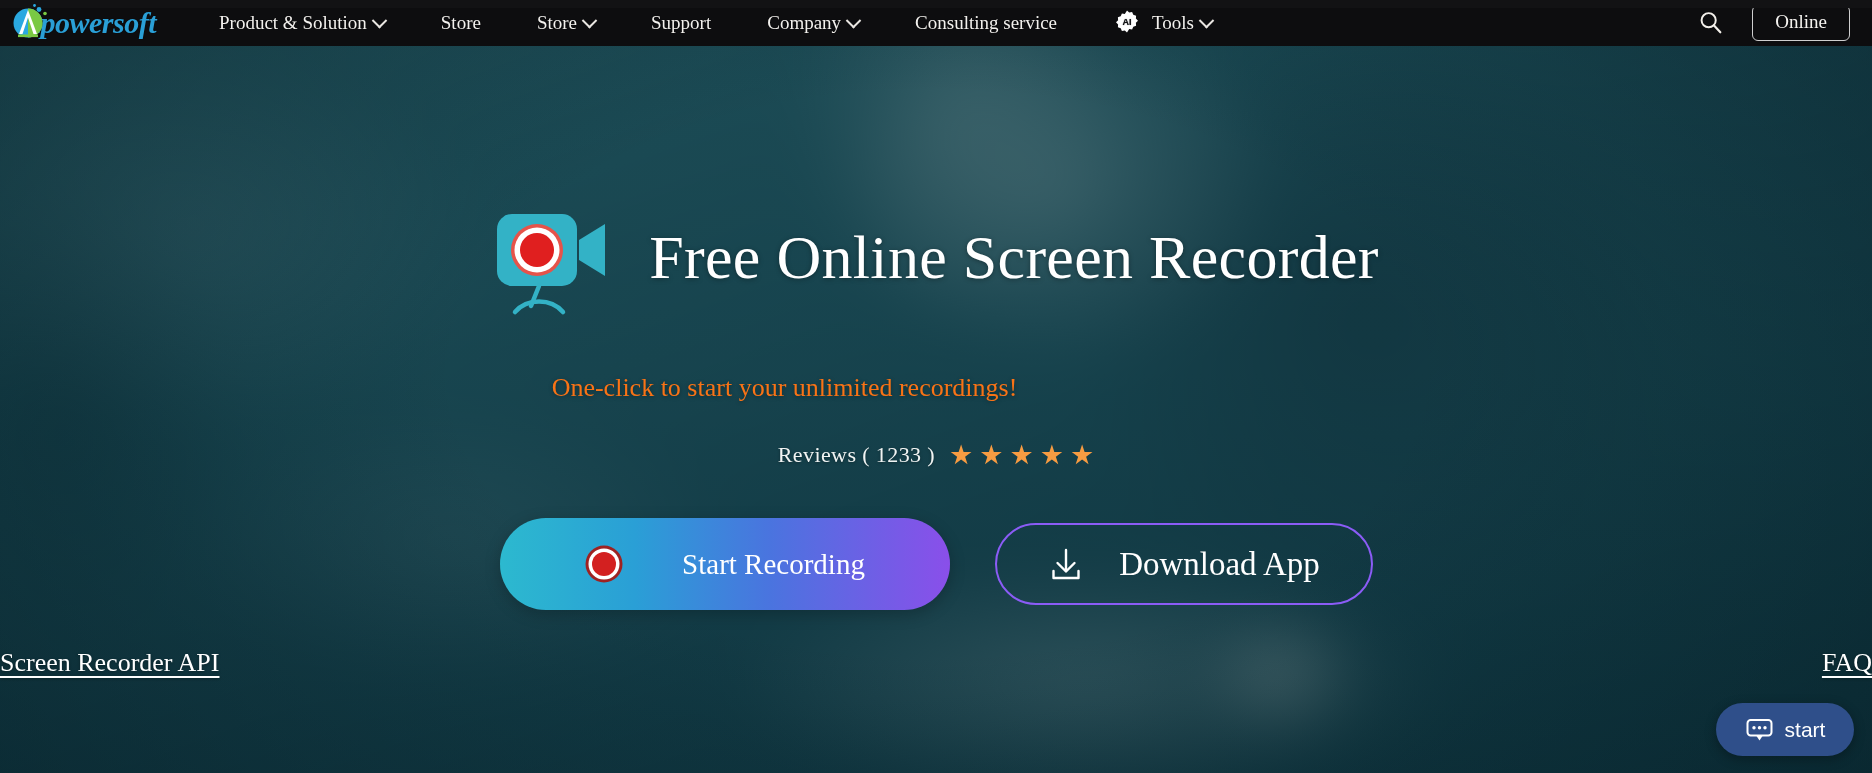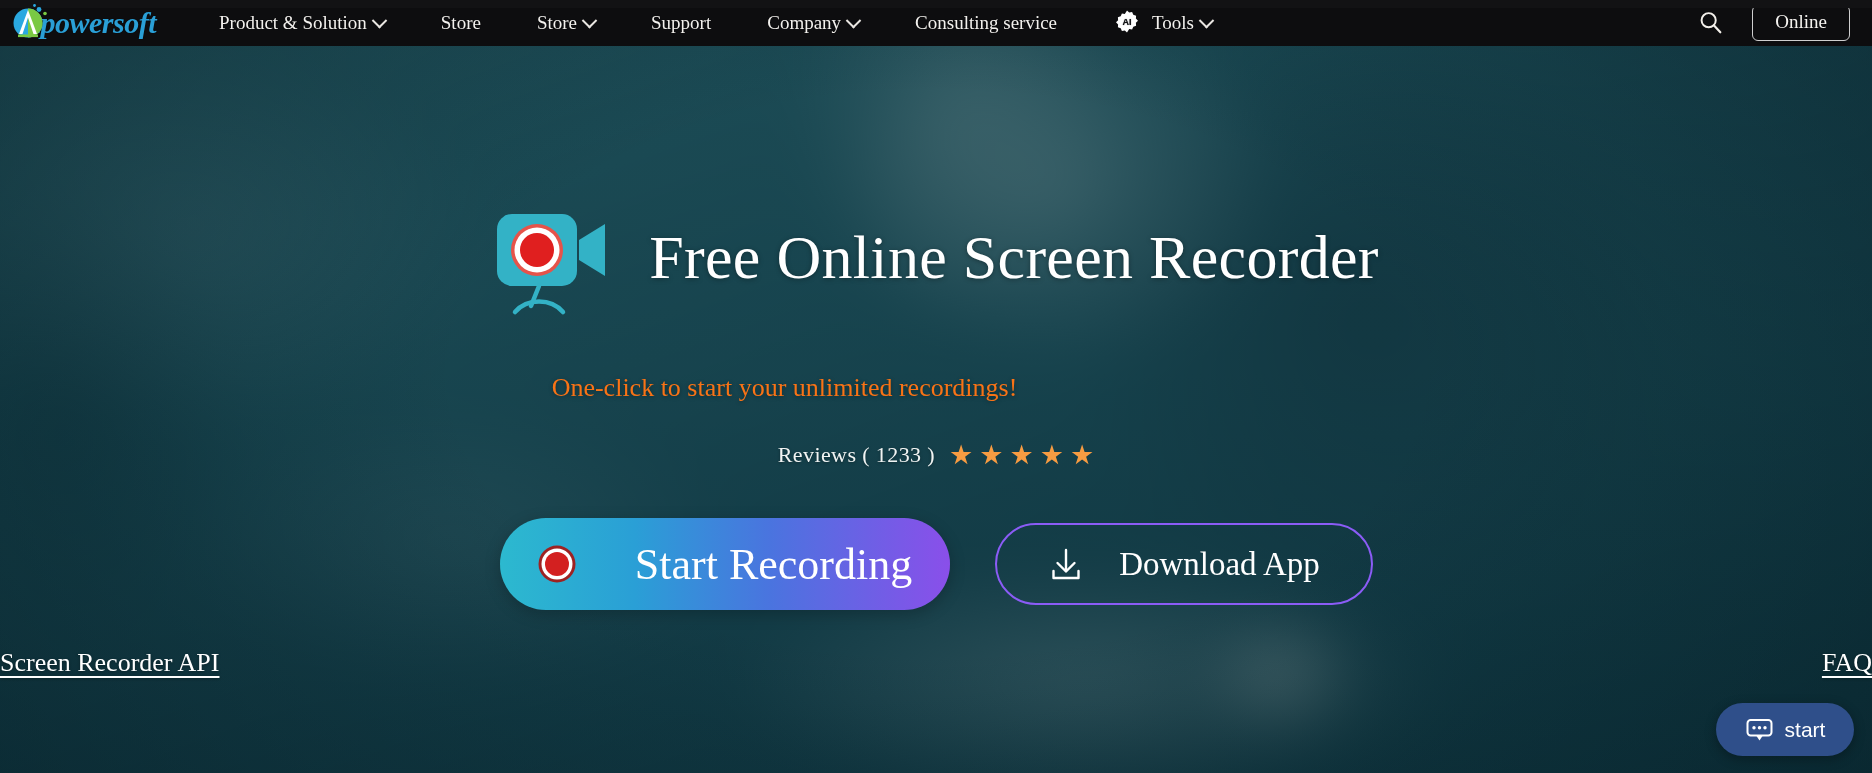--- a/index.html
+++ b/index.html
@@ -211,21 +211,21 @@
     width: 450px; height: 92px;
     border-radius: 46px;
     background: linear-gradient(90deg, #2cb9cf 0%, #2a9fd6 30%, #4a74df 60%, #8a4fea 100%);
     display: flex; align-items: center; justify-content: center;
     gap: 22px;
     cursor: pointer;
     border: none;
     box-shadow: 0 4px 16px rgba(0,0,0,0.22);
   }
   .btn-start-label {
-    font-size: 44px;
+    font-size: 29px;
     color: #ffffff;
     font-family: "Liberation Serif", "DejaVu Serif", serif;
     margin-left: 36px;
   }
   .rec-dot { width: 40px; height: 40px; flex: 0 0 auto; }
 
   .btn-download {
     width: 378px; height: 82px;
     border-radius: 41px;
     border: 2px solid #8b5cf6;

